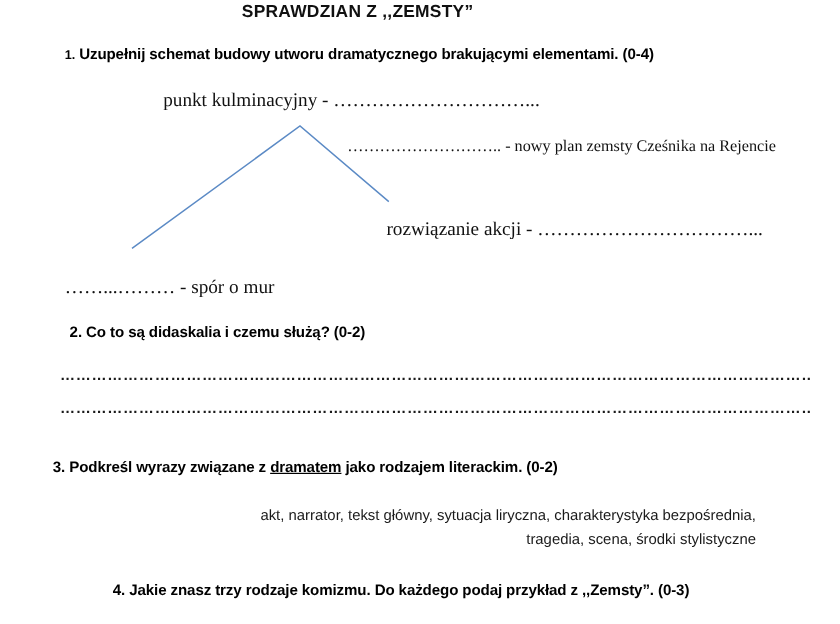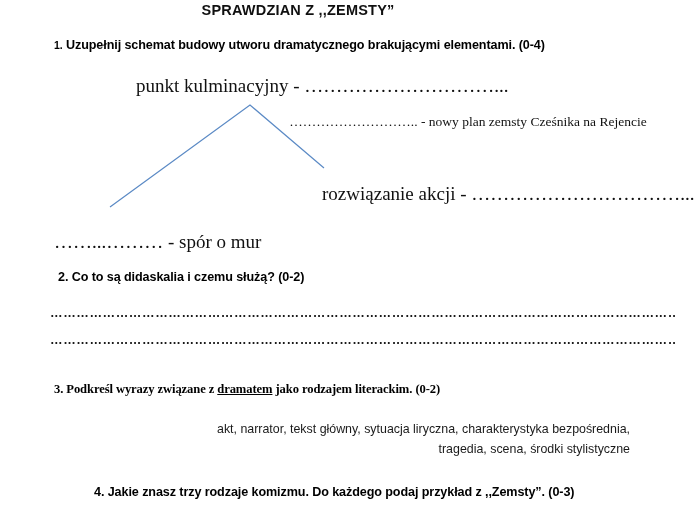--- a/index.html
+++ b/index.html
@@ -52,21 +52,21 @@
   }
   .uline {
     text-decoration: underline;
     text-underline-offset: 1px;
   }
 
   
   .serif {
     position: absolute;
     font-family: "Liberation Serif", serif;
-    font-size: 19px;
+    font-size: 16px;
     color: #111111;
     white-space: nowrap;
   }
   .serif-block {
     position: absolute;
     font-family: "Liberation Serif", serif;
     font-size: 13.5px;
     color: #111111;
     text-align: center;
     line-height: 1.45;
@@ -127,21 +127,21 @@
 
   <div class="serif" style="left:54px; top:231px;">……...……… - spór o mur</div>
 
   <div class="qheading" style="left:58px; top:270px;">
     <span>2.</span><span>&nbsp;</span><span>Co to są didaskalia i czemu służą?</span><span>&nbsp;</span><span>(0-2)</span>
   </div>
 
   <div class="answer-line" style="left:50px; top:306px; width:626px;">……………………………………………………………………………………………………………………………………………………………………………………………</div>
   <div class="answer-line" style="left:50px; top:333px; width:626px;">……………………………………………………………………………………………………………………………………………………………………………………………</div>
 
-  <div class="qheading" style="left:54px; top:382px;font-family:Liberation Serif, serif;">
+  <div class="qheading" style="left:44px; top:382px;">
     <span>3.</span><span>&nbsp;</span><span>Podkreśl wyrazy związane z </span><span class="uline">dramatem</span><span> jako rodzajem literackim.</span><span>&nbsp;</span><span>(0-2)</span>
   </div>
 
   <div class="wordlist" style="left:70px; top:419px; width:560px;">
     <div>akt, narrator, tekst główny, sytuacja liryczna, charakterystyka bezpośrednia,</div>
     <div>tragedia, scena, środki  stylistyczne</div>
   </div>
 
   <div class="qheading" style="left:54px; top:485px;margin-left:40px;">
     <span>4.</span><span>&nbsp;</span><span>Jakie znasz trzy rodzaje komizmu. Do każdego podaj przykład z ,,Zemsty”.</span><span>&nbsp;</span><span>(0-3)</span>

